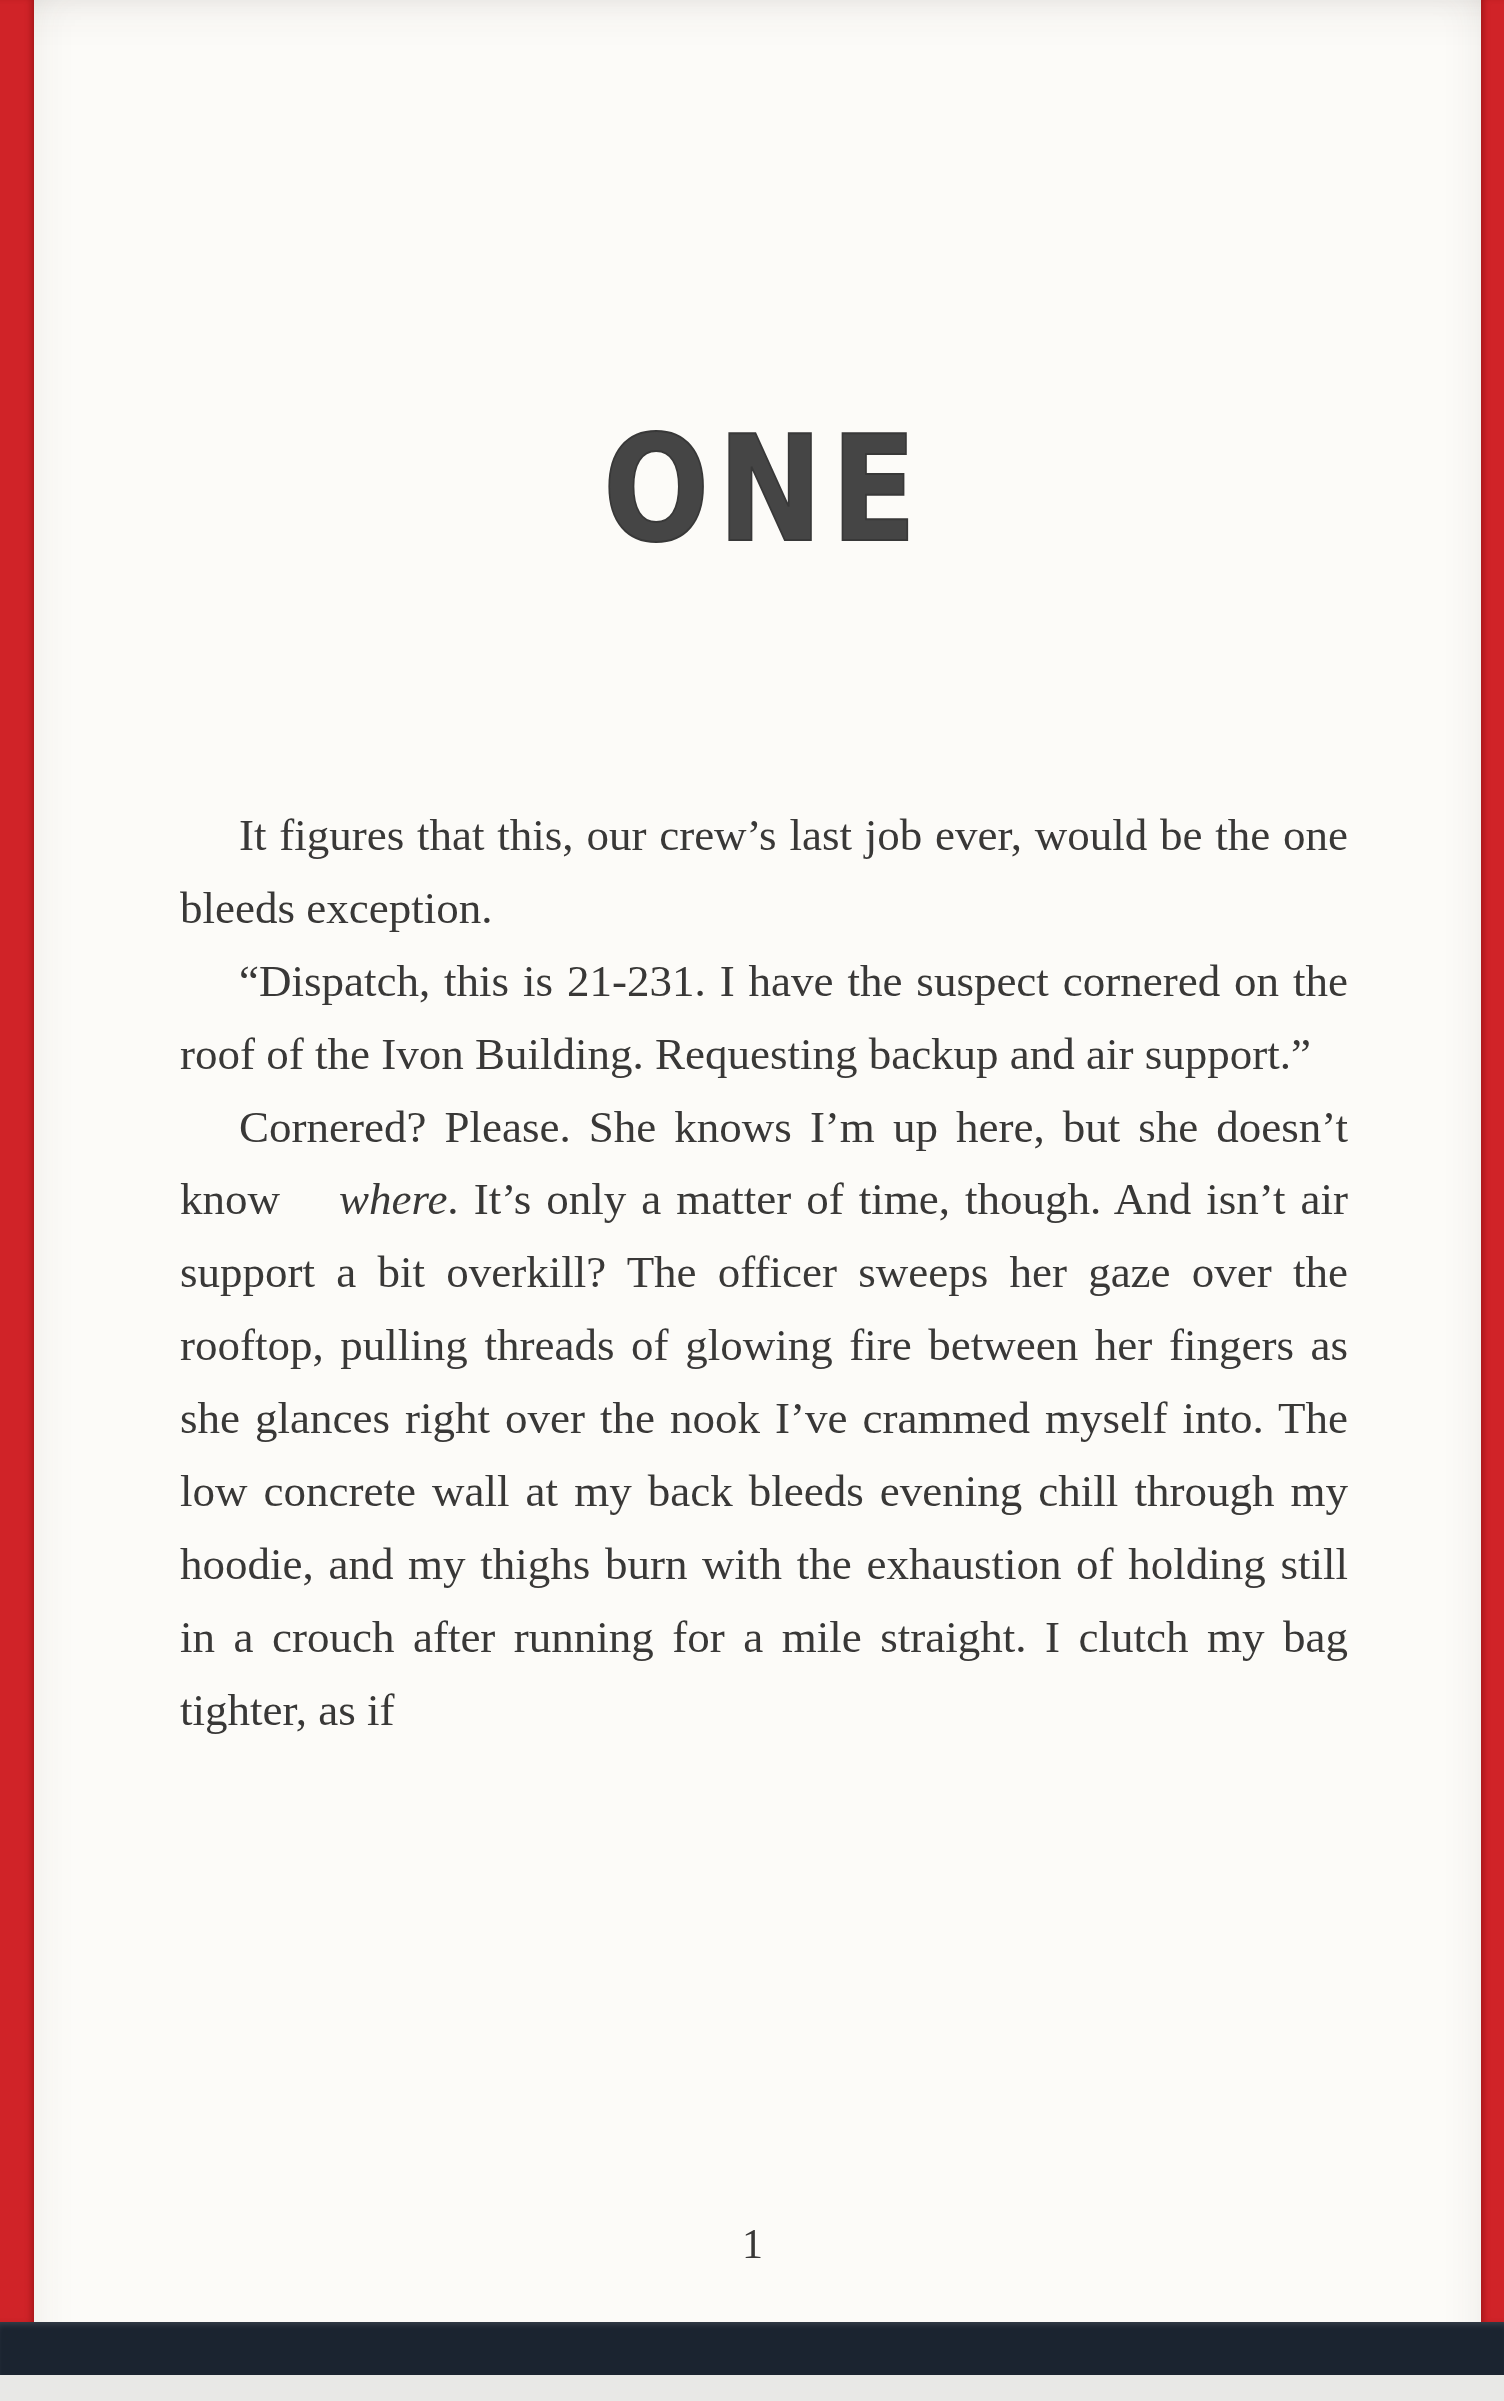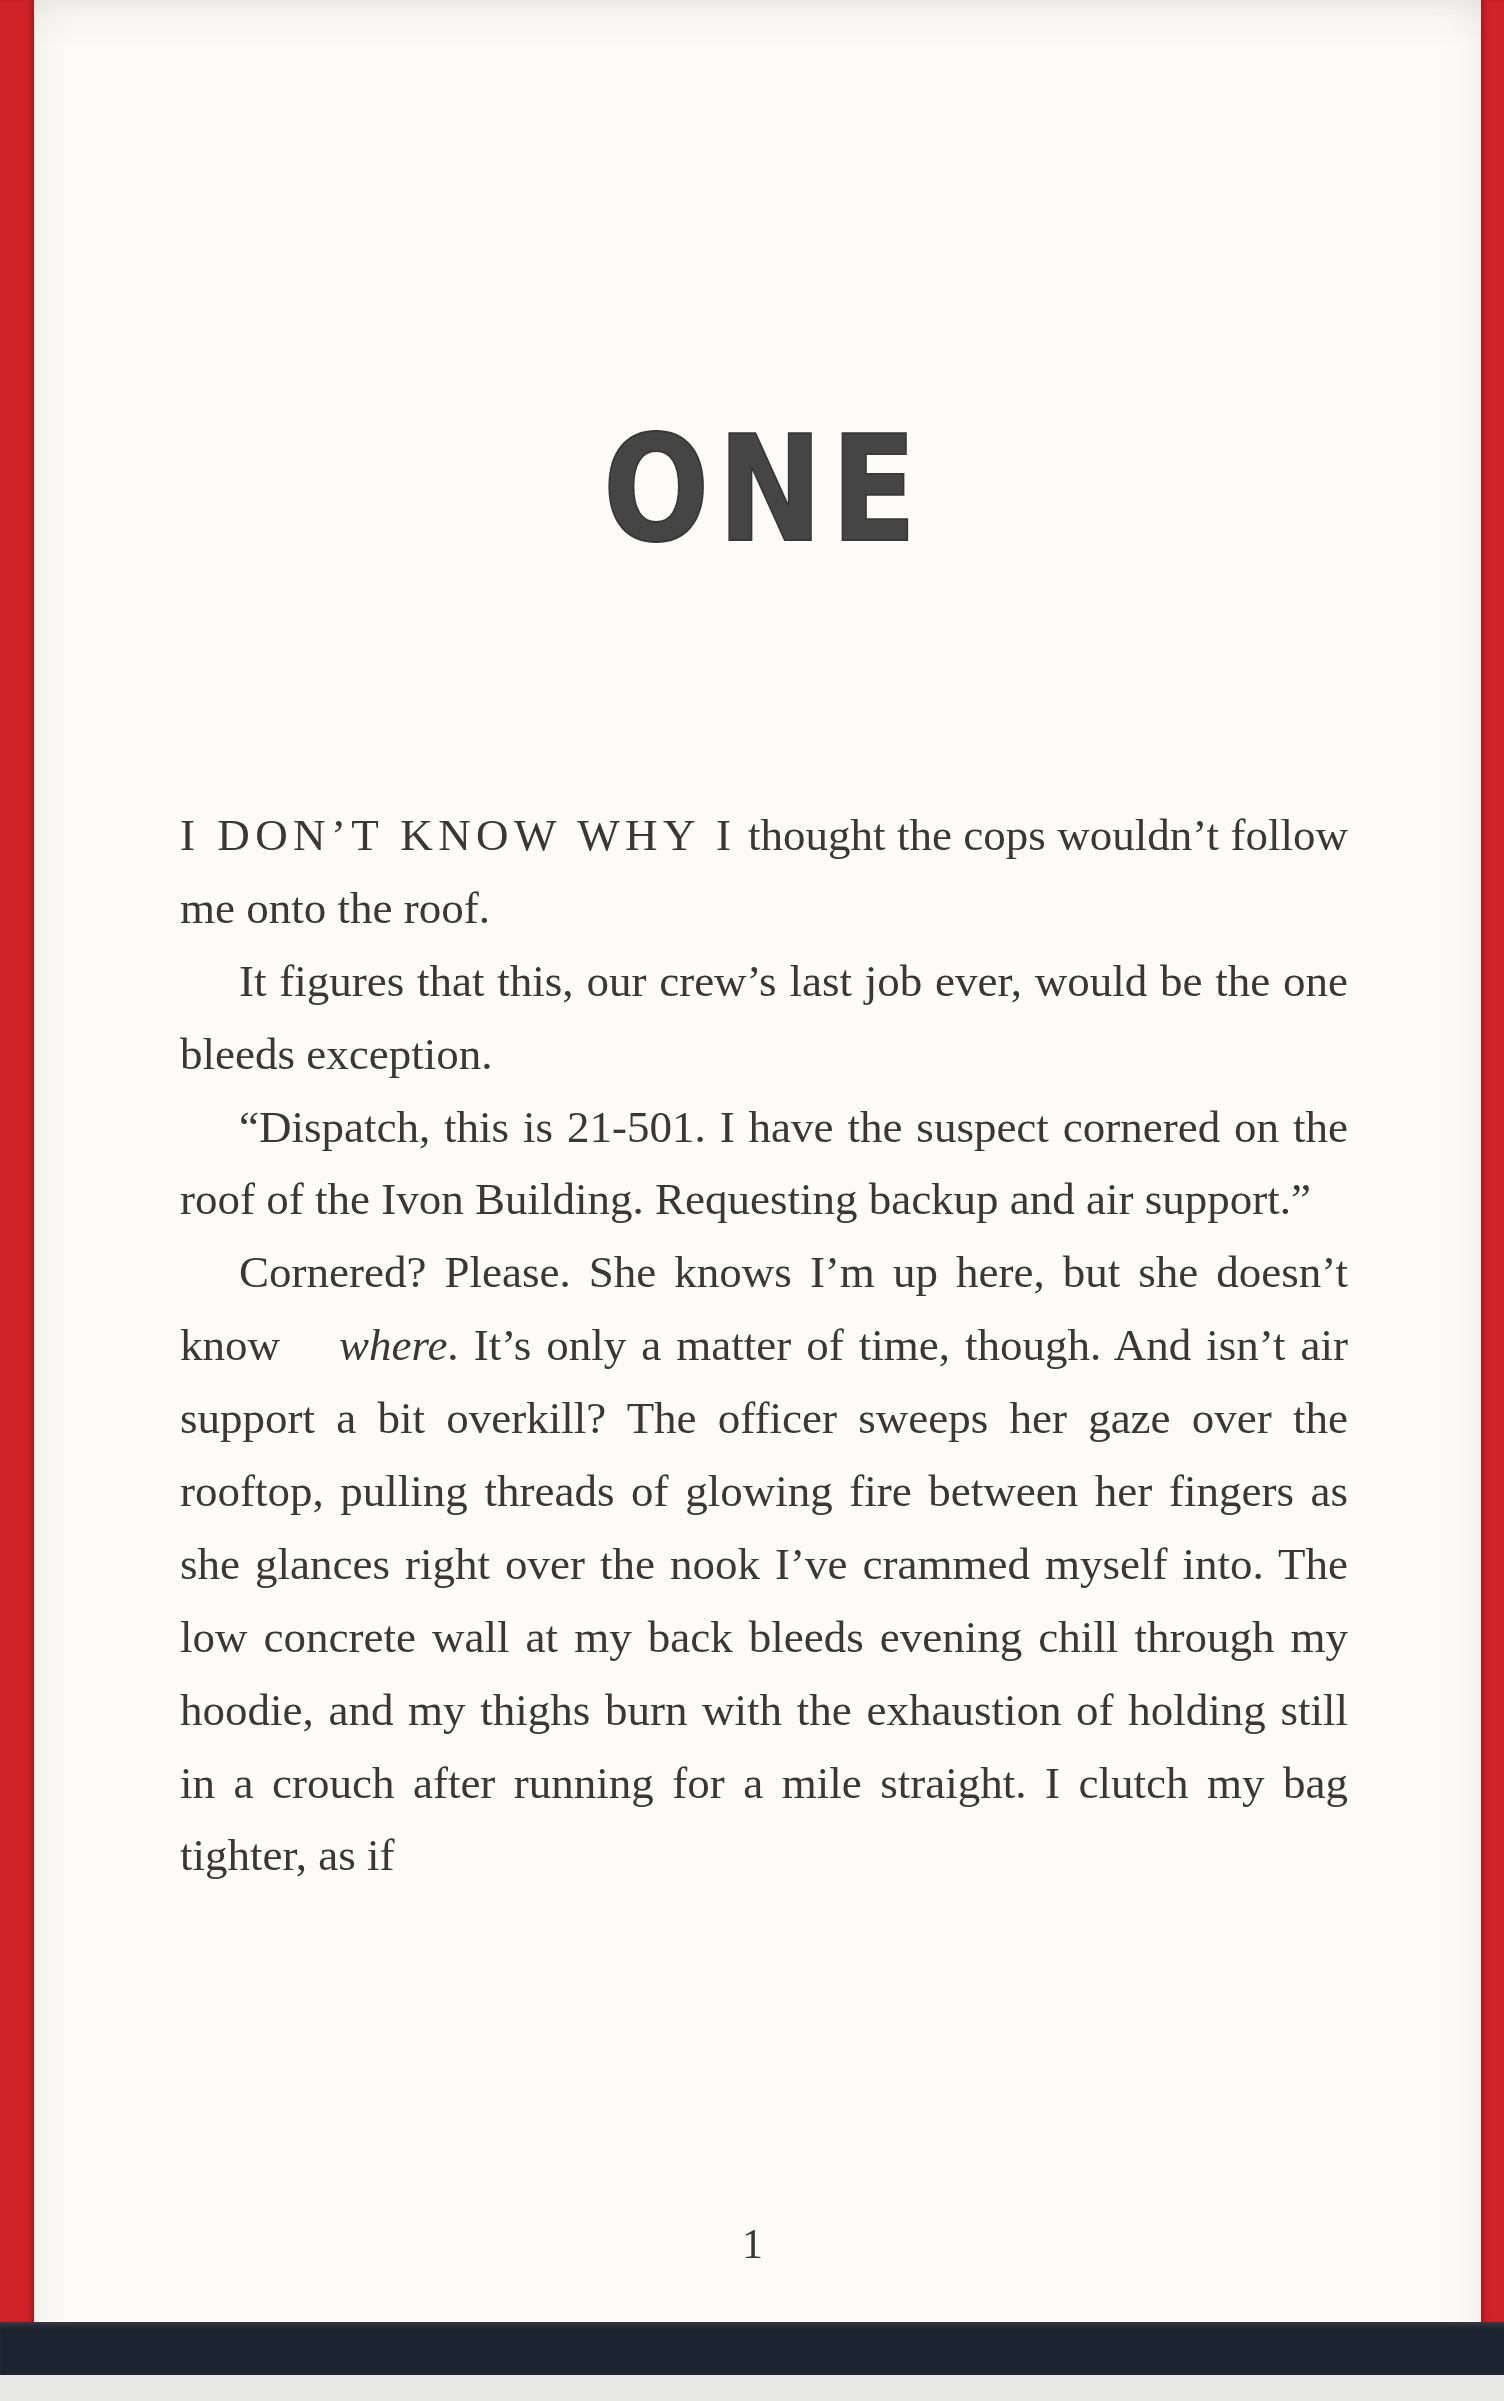--- a/index.html
+++ b/index.html
@@ -87,23 +87,22 @@
   }
 </style>
 </head>
 <body>
 
 <div class="photo">
   <div class="page">
     <div class="content">
       <h1 class="chapter">ONE</h1>
       <div class="body">
-          <p class="para"><span class="opener">I DON’T KNOW WHY I</span><span> thought the cops wouldn’t follow me onto the roof.</span></p>
           <p class="para indent"><span>It figures that this, our crew’s last job ever, would be the one bleeds exception.</span></p>
-          <p class="para indent"><span>“Dispatch, this is 21-501. I have the suspect cornered on the roof of the Ivon Building. Requesting backup and air support.”</span></p>
+          <p class="para indent"><span>“Dispatch, this is 21-231. I have the suspect cornered on the roof of the Ivon Building. Requesting backup and air support.”</span></p>
           <p class="para indent"><span>Cornered? Please. She knows I’m up here, but she doesn’t know </span><span class="italic">where</span><span>. It’s only a matter of time, though. And isn’t air support a bit overkill? The officer sweeps her gaze over the rooftop, pulling threads of glowing fire between her fingers as she glances right over the nook I’ve crammed myself into. The low concrete wall at my back bleeds evening chill through my hoodie, and my thighs burn with the exhaustion of holding still in a crouch after running for a mile straight. I clutch my bag tighter, as if</span></p>
         </div>
     </div>
     <div class="folio">1</div>
   </div>
   <div class="edge left"></div>
   <div class="edge right"></div>
   <div class="bottom-bar"></div>
 </div>
 

